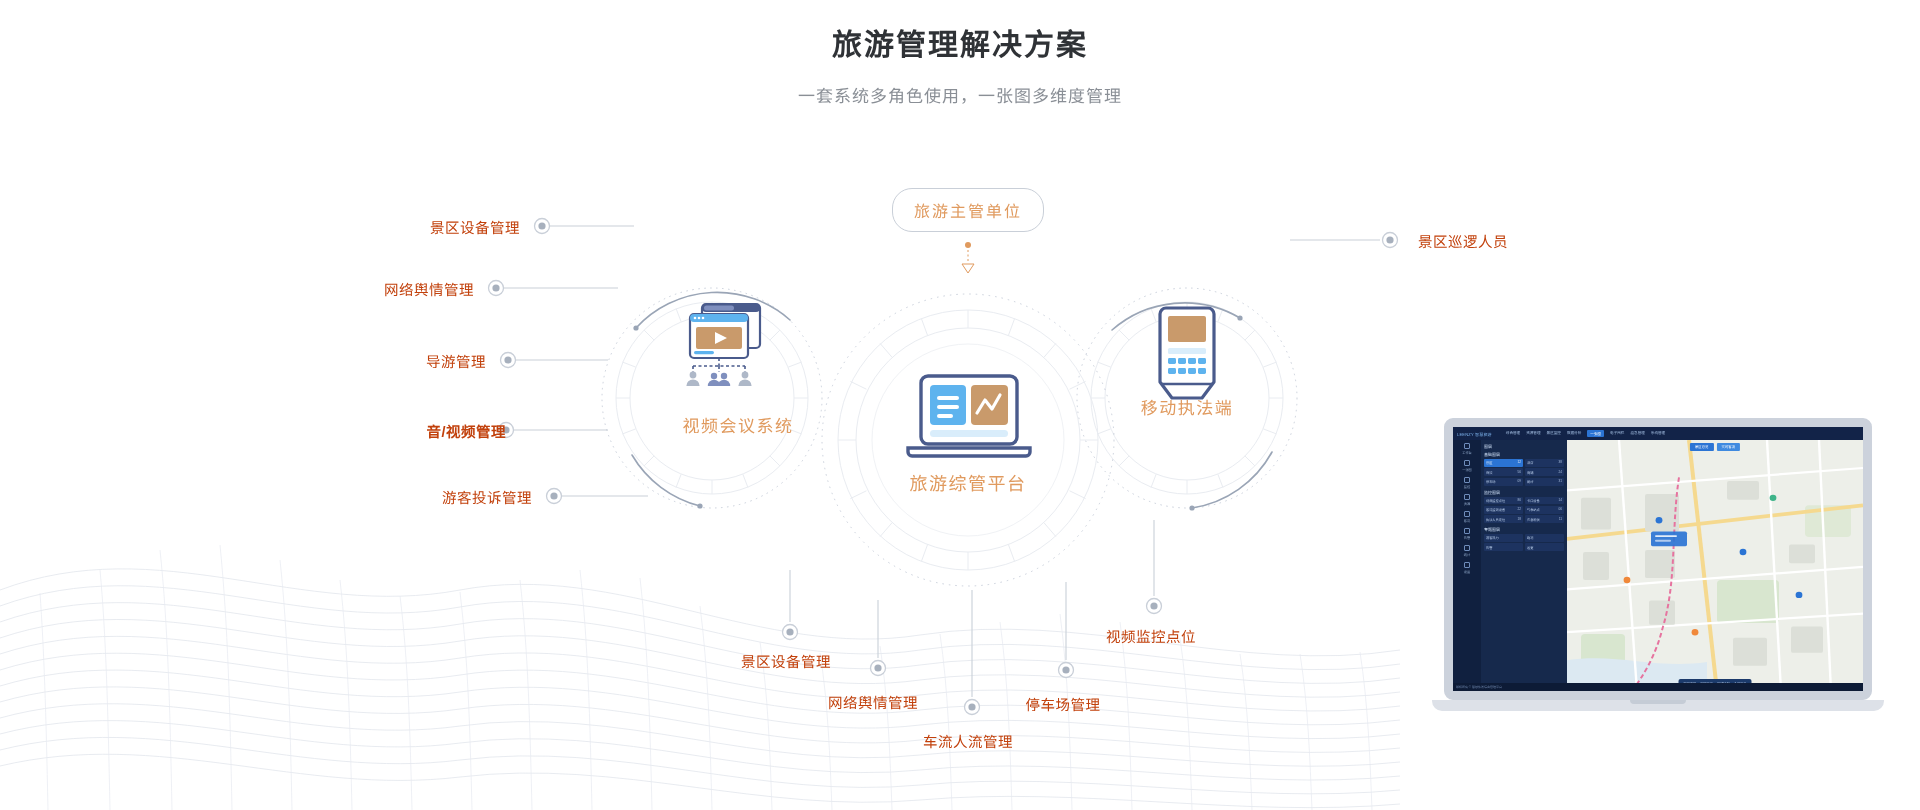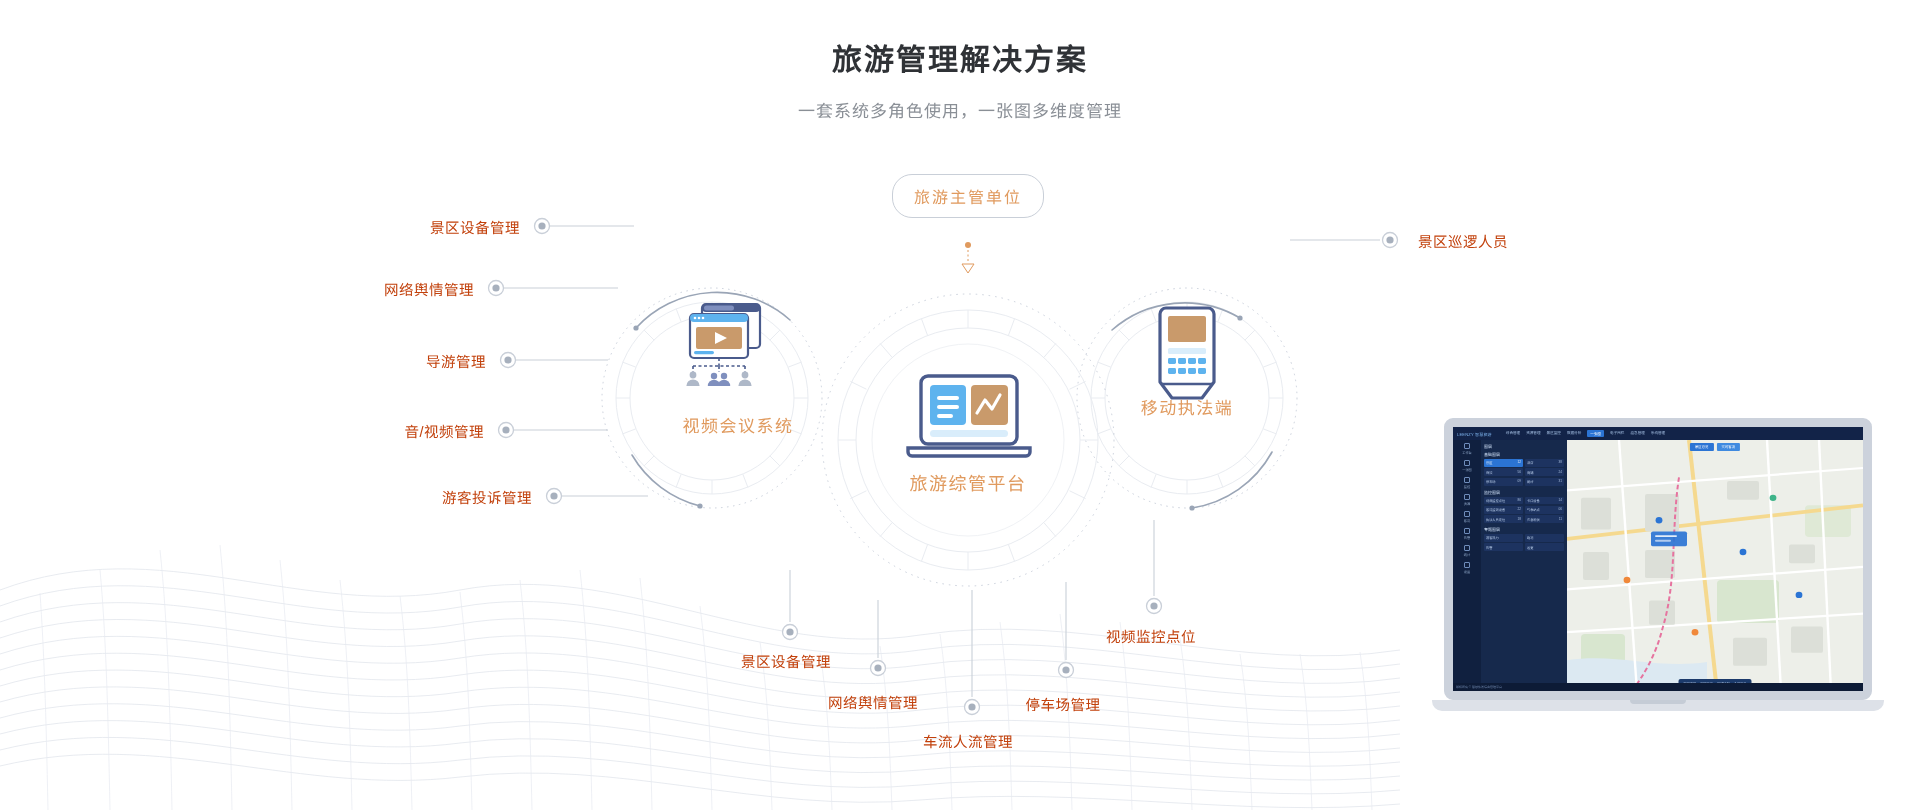--- a/index.html
+++ b/index.html
@@ -12,21 +12,21 @@
   }
   #stage { position: relative; width: 1920px; height: 810px; background:#fff; overflow:hidden; }
 
   
   .mesh { position:absolute; left:0; bottom:0; width:1400px; height:400px; pointer-events:none; }
 
   
   .hdr { position:absolute; left:0; top:0; width:1920px; text-align:center; }
   .hdr-title {
     font-size:30px; font-weight:bold; color:#2f3236; letter-spacing:2px;
-    margin-top:42px; line-height:1.2;
+    margin-top:27px; line-height:1.2;
   }
   .hdr-sub {
     font-size:17px; color:#8a8f96; letter-spacing:1px; margin-top:19px;
   }
 
   
   #diagram { position:absolute; left:0; top:0; width:1920px; height:810px; }
 
   
   .lbl {
@@ -362,34 +362,34 @@
         <rect x="40" y="50" width="8" height="6" rx="1.4"></rect>
         <rect x="10" y="60" width="8" height="6" rx="1.4"></rect>
         <rect x="20" y="60" width="8" height="6" rx="1.4"></rect>
         <rect x="30" y="60" width="8" height="6" rx="1.4"></rect>
         <rect x="40" y="60" width="8" height="6" rx="1.4"></rect>
       </g>
       <path d="M 4 76 L 54 76" stroke="#4a5b8c" stroke-width="2.6"></path>
     </g>
   </svg>
 
-  <div class="badge" style="left:968px; top:196px;border-radius:20px;">
+  <div class="badge" style="left:968px; top:210px;border-radius:20px;">
     <span>旅游主管单位</span>
   </div>
 
   <div class="nodelbl" style="left:738px; top:424px;"><span>视频会议系统</span></div>
 
   <div class="nodelbl big" style="left:968px; top:482px;"><span>旅游综管平台</span></div>
 
   <div class="nodelbl" style="left:1187px; top:406px;text-align:center;"><span>移动执法端</span></div>
 
   <div class="lbl r" style="left:520px; top:226px;">景区设备管理</div>
   <div class="lbl r" style="left:474px; top:288px;">网络舆情管理</div>
   <div class="lbl r" style="left:486px; top:360px;text-align:right;">导游管理</div>
-  <div class="lbl r" style="left:484px; top:430px;">音/视频管理</div>
+  <div class="lbl r" style="left:506px; top:430px;font-weight:bold;">音/视频管理</div>
   <div class="lbl r" style="left:532px; top:496px;">游客投诉管理</div>
 
   <div class="lbl l" style="left:1418px; top:240px;">景区巡逻人员</div>
 
   <div class="lbl c" style="left:786px; top:660px;">景区设备管理</div>
   <div class="lbl c" style="left:873px; top:701px;">网络舆情管理</div>
   <div class="lbl c" style="left:968px; top:740px;">车流人流管理</div>
   <div class="lbl c" style="left:1063px; top:703px;">停车场管理</div>
   <div class="lbl c" style="left:1151px; top:635px;">视频监控点位</div>
 

